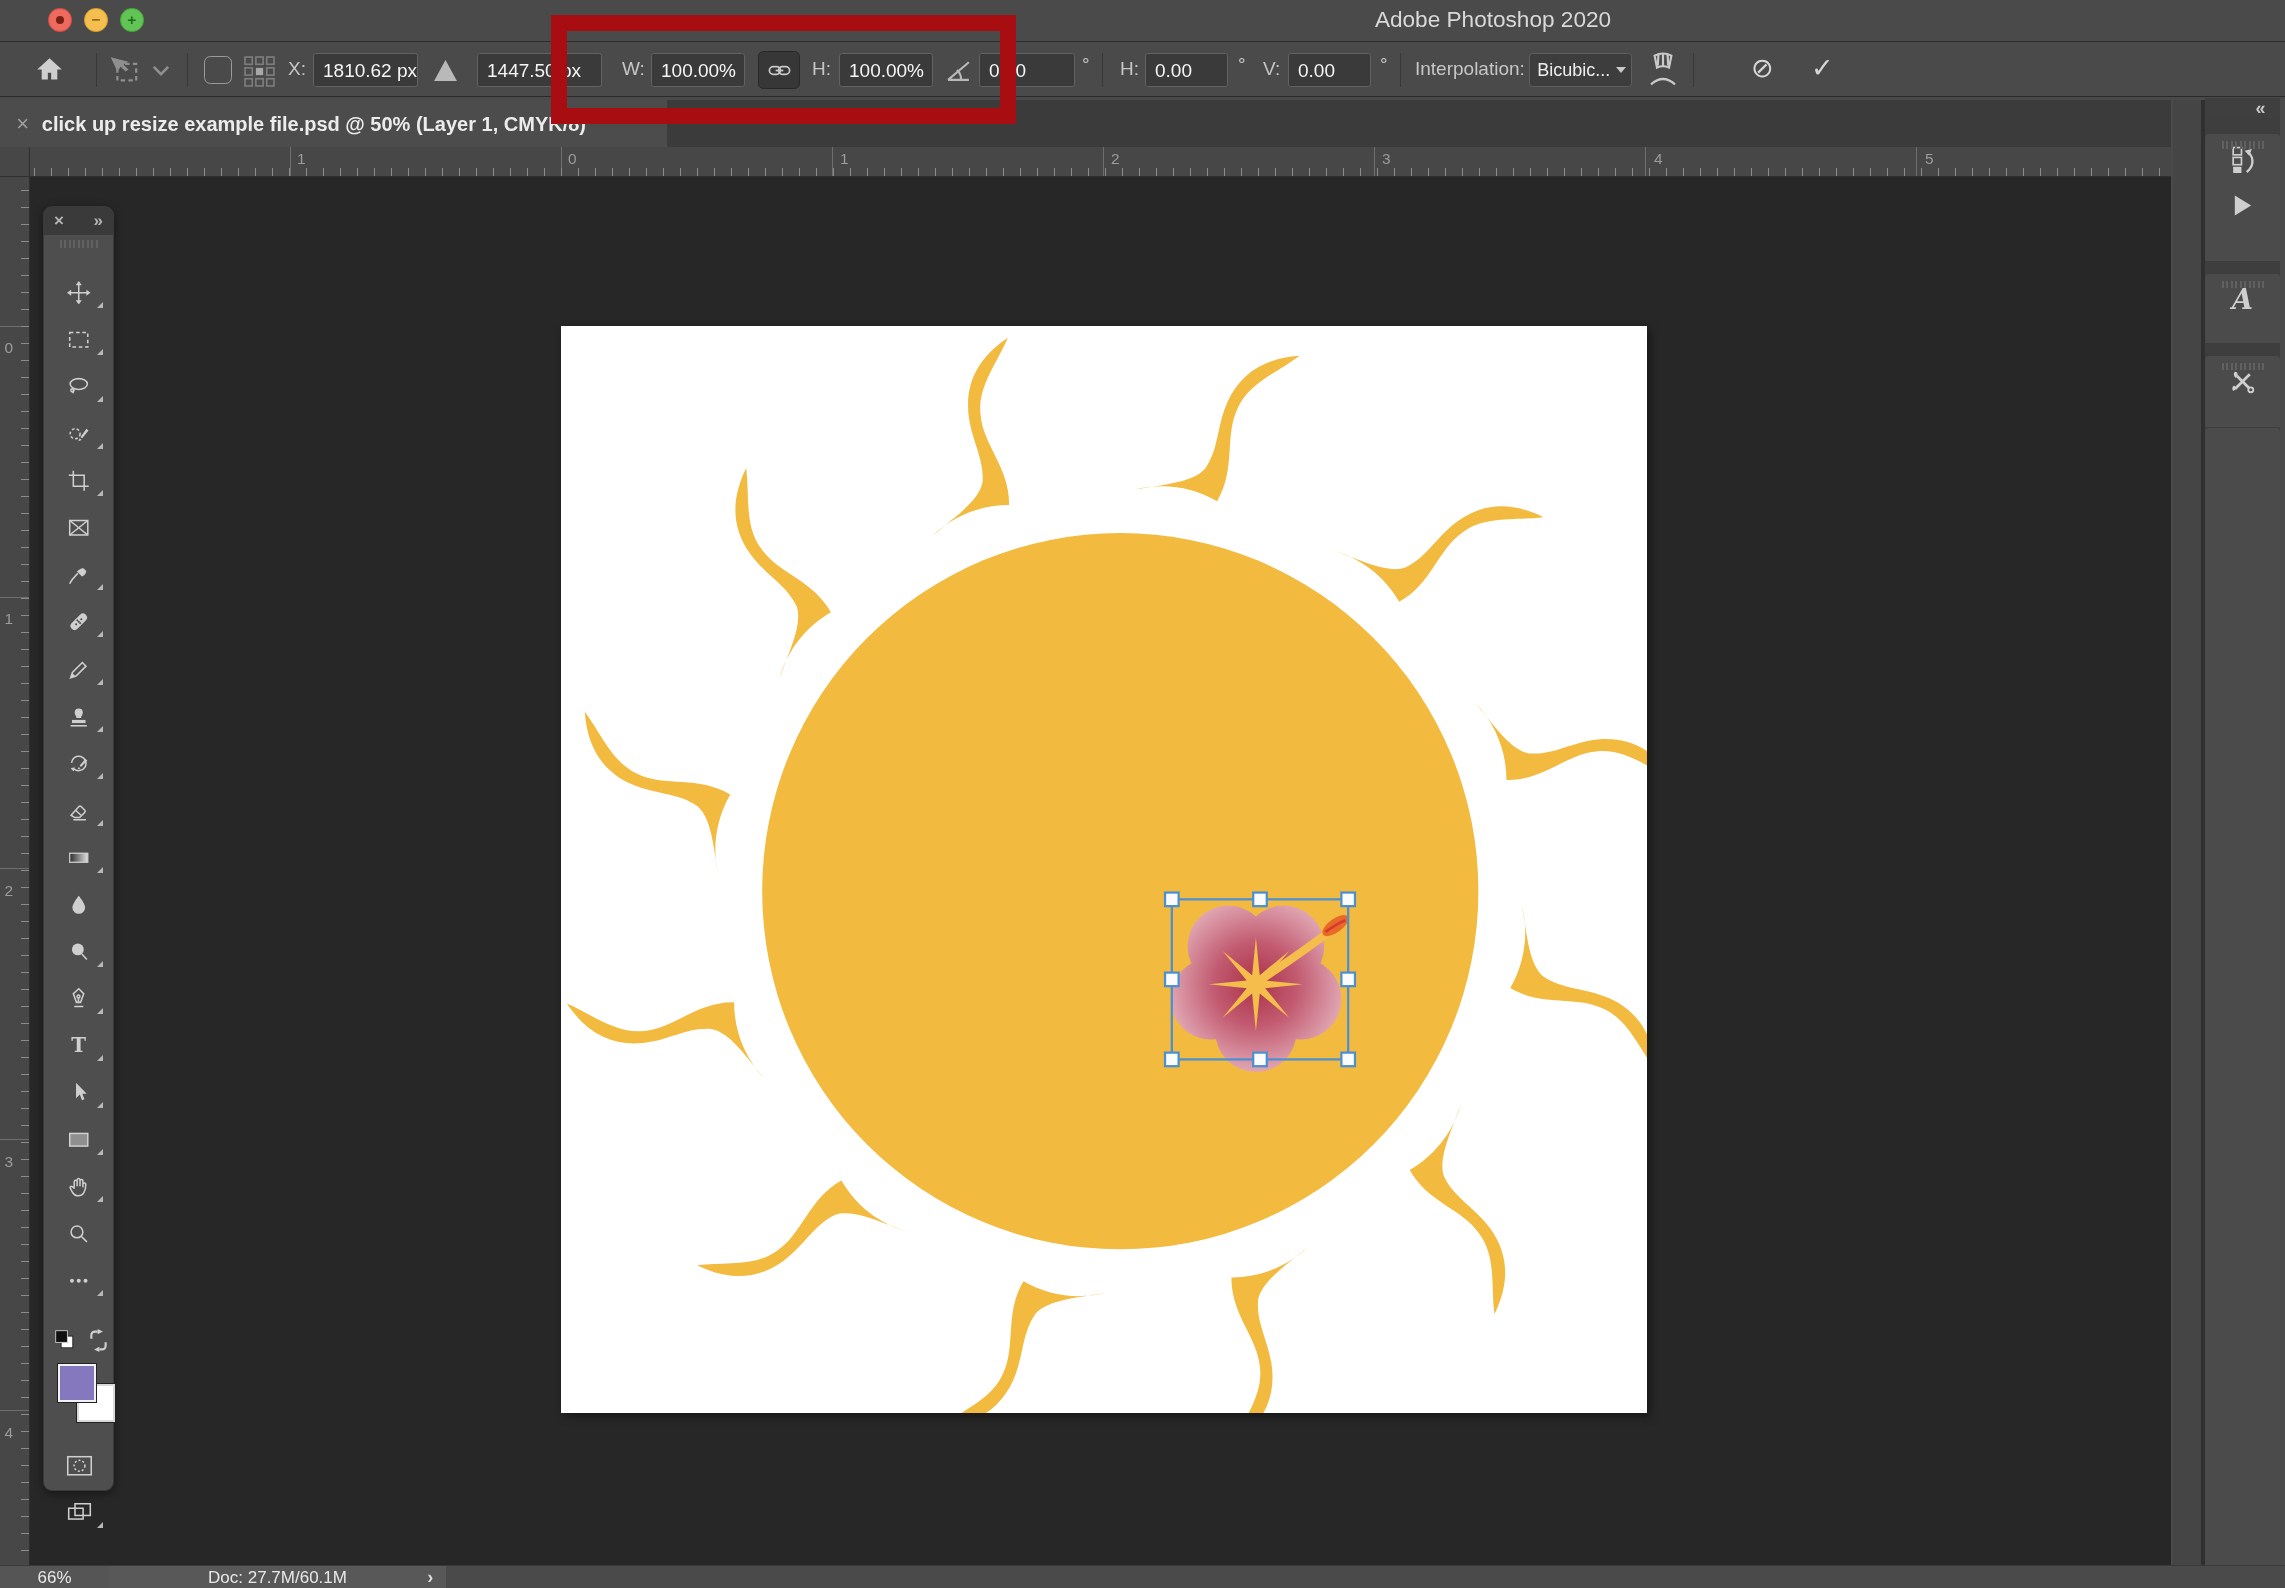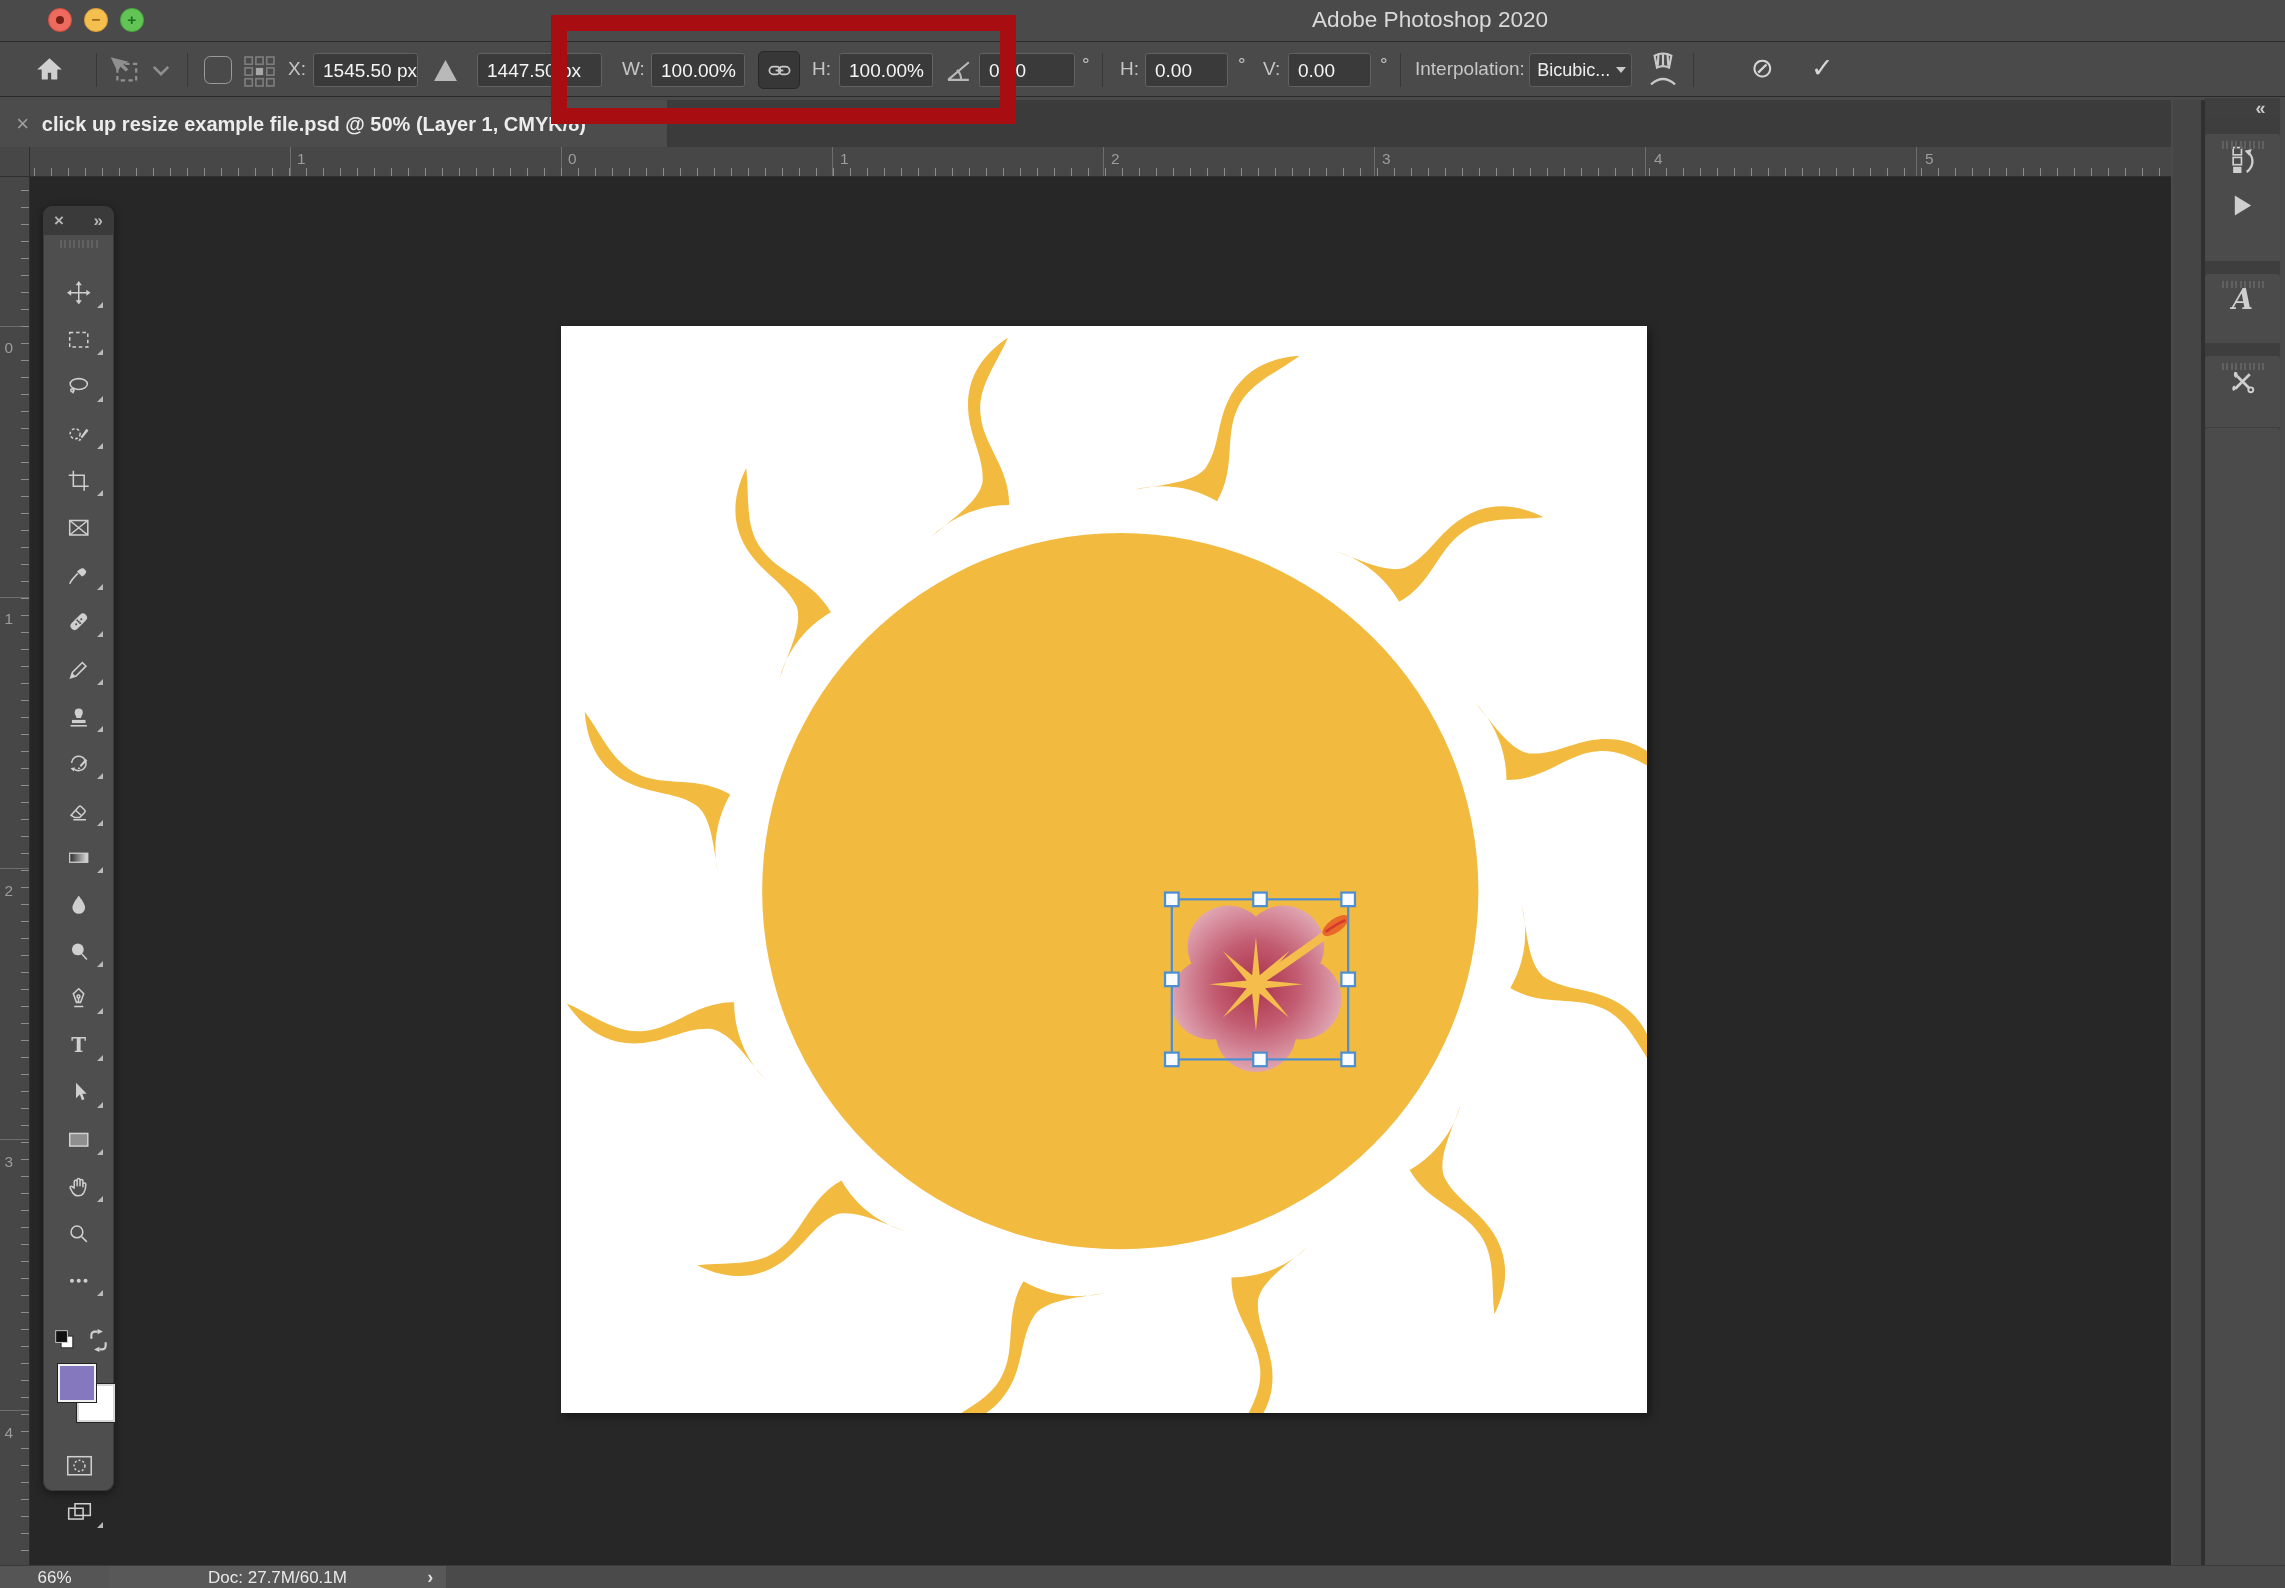--- a/index.html
+++ b/index.html
@@ -12,21 +12,21 @@
   
   .titlebar { position:absolute; left:0; top:0; width:2286px; height:42px;
     background:#4a4a4a; border-bottom:1.8px solid #2c2c2c; }
   .traffic { position:absolute; top:8.1px; width:23.5px; height:23.5px; border-radius:50%;
     display:flex; align-items:center; justify-content:center;
     font-size:15.4px; font-weight:bold; line-height:1; }
   .t-close { left:48px; background:#ec6a5e; border:0.9px solid #d24a3e; color:#7a1f15; }
   .t-close .dot { width:8.1px; height:8.1px; border-radius:50%; background:#7a1f15; }
   .t-min   { left:84px; background:#f5bf4f; border:0.9px solid #d89e34; color:#9a6519; }
   .t-zoom  { left:120px; background:#61c454; border:0.9px solid #47a73c; color:#1f6b1f; }
-  .win-title { position:absolute; left:1312px; top:7.2px; width:362px; text-align:left;
+  .win-title { position:absolute; left:1312px; top:7.2px; width:362px; text-align:center;
     font-size:22.6px; color:#d9d9d9; }
   
   .optionsbar { position:absolute; left:0; top:43px; width:2286px; height:54px;
     background:#4a4a4a; border-bottom:1.8px solid #2a2a2a; }
   .optionsbar > * { position:absolute; }
   .ob-sep { top:10px; width:0.9px; height:34px; background:#383838; }
   .ob-label { top:15.4px; font-size:19px; color:#c6c6c6; }
   .ob-field { top:10px; height:34px; background:#3a3a3a; border:0.9px solid #626262;
     border-radius:2.7px; color:#f5f5f5; font-size:19px; line-height:33px; padding:0 9px;
     white-space:nowrap; overflow:hidden; }
@@ -162,21 +162,21 @@
           <rect x="1" y="11.5" width="7" height="7"></rect>
             <rect x="22" y="11.5" width="7" height="7"></rect>
           <rect x="1" y="22" width="7" height="7"></rect>
             <rect x="11.5" y="22" width="7" height="7"></rect>
             <rect x="22" y="22" width="7" height="7"></rect>
         </g>
         <rect x="11.5" y="11.5" width="7" height="7" fill="#a8a8a8"></rect>
       </svg>
     </div>
     <div class="ob-label" style="left:288px;">X:</div>
-    <div class="ob-field" style="left:313px; width:105px;">1545.50 px</div>
+    <div class="ob-field" style="left:313px; width:105px;">1810.62 px</div>
     <div class="ob-iconbtn" style="left:432px; top:14.5px;">
       <svg width="27" height="25" viewBox="0 0 26 24">
           <path fill="#b9b9b9" d="M13 2L24 22H2z"></path>
         </svg>
     </div>
     <div class="ob-label" style="left:478px;">Y:</div>
     <div class="ob-field" style="left:477px; width:125px;">1447.50 px</div>
     <div class="ob-label" style="left:622px;">W:</div>
     <div class="ob-field" style="left:651px; width:94px;">100.00%</div>
     <div class="linkbtn" style="left:758px;">

